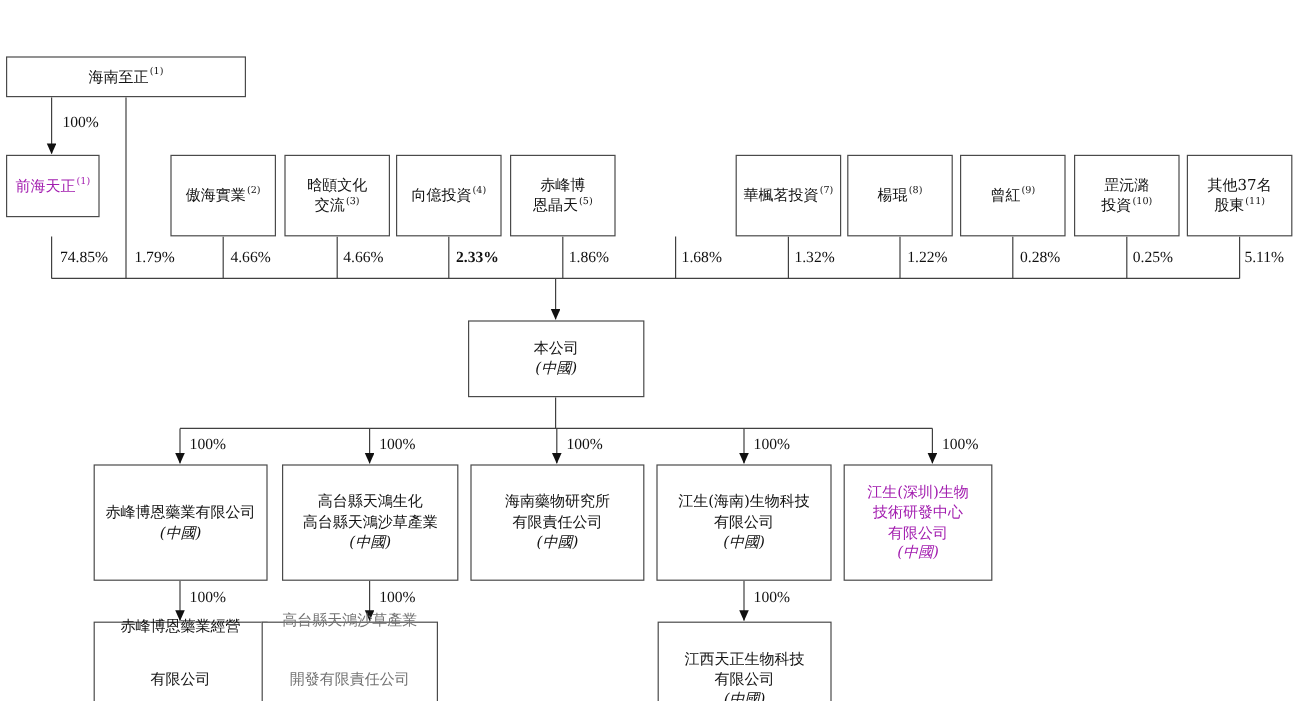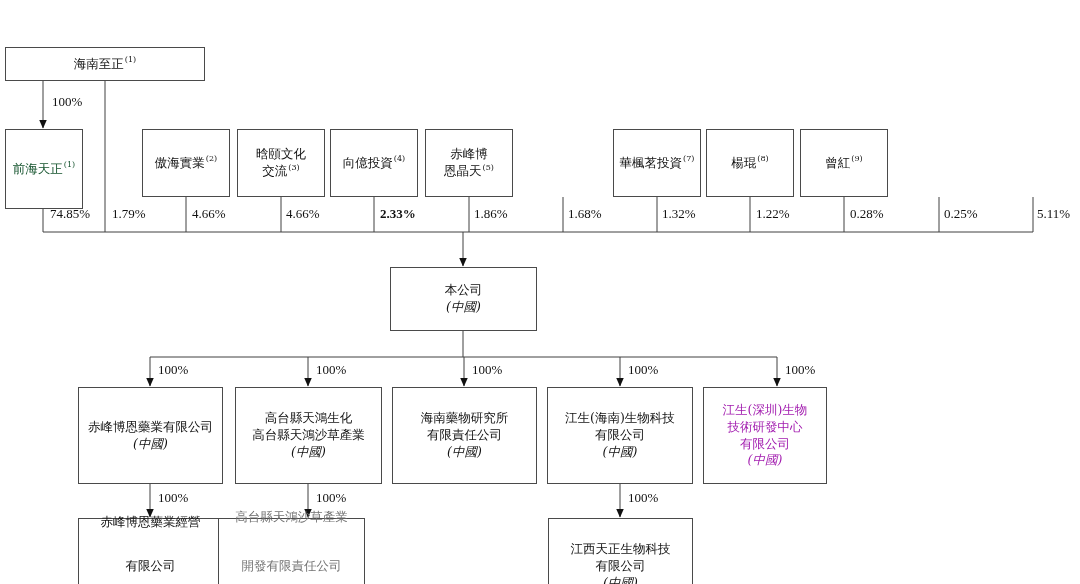--- a/index.html
+++ b/index.html
@@ -74,21 +74,21 @@
         <line x1="777" y1="318" x2="777" y2="347" stroke="#404040" stroke-width="1" marker-end="url(#arrowhead)"></line>
         <line x1="150" y1="445" x2="150" y2="478" stroke="#404040" stroke-width="1" marker-end="url(#arrowhead)"></line>
         <line x1="308" y1="445" x2="308" y2="478" stroke="#404040" stroke-width="1" marker-end="url(#arrowhead)"></line>
         <line x1="620" y1="445" x2="620" y2="478" stroke="#404040" stroke-width="1" marker-end="url(#arrowhead)"></line>
       </g>
   </svg>
 
 <div class="node" style="left: 5px; top: 8px; width: 200px; height: 34px; border-color: rgb(74, 74, 74); color: rgb(17, 17, 17);">
       <div class="nline">海南至正<sup>(1)</sup></div>
     </div>
-    <div class="node" style="left: 5px; top: 90px; width: 78px; height: 80px; border-color: rgb(74, 74, 74); color: #14532d; text-align: right;">
+    <div class="node" style="left: 5px; top: 90px; width: 78px; height: 52px; border-color: rgb(74, 74, 74); color: #a21caf; text-align: right;">
       <div class="nline">前海天正<sup>(1)</sup></div>
     </div>
     <div class="node" style="left: 142px; top: 90px; width: 88px; height: 68px; border-color: rgb(74, 74, 74); color: rgb(17, 17, 17);">
       <div class="nline">傲海實業<sup>(2)</sup></div>
     </div>
     <div class="node" style="left: 237px; top: 90px; width: 88px; height: 68px; border-color: rgb(74, 74, 74); color: rgb(17, 17, 17);">
       <div class="nline">晗頤文化</div>
       <div class="nline">交流<sup>(3)</sup></div>
     </div>
     <div class="node" style="left: 330px; top: 90px; width: 88px; height: 68px; border-color: rgb(74, 74, 74); color: rgb(17, 17, 17);">
@@ -99,20 +99,28 @@
       <div class="nline">恩晶天<sup>(5)</sup></div>
     </div>
     <div class="node" style="left: 613px; top: 90px; width: 88px; height: 68px; border-color: rgb(74, 74, 74); color: rgb(17, 17, 17);">
       <div class="nline">華楓茗投資<sup>(7)</sup></div>
     </div>
     <div class="node" style="left: 706px; top: 90px; width: 88px; height: 68px; border-color: rgb(74, 74, 74); color: rgb(17, 17, 17);">
       <div class="nline">楊琨<sup>(8)</sup></div>
     </div>
     <div class="node" style="left: 800px; top: 90px; width: 88px; height: 68px; border-color: rgb(74, 74, 74); color: rgb(17, 17, 17);">
       <div class="nline">曾紅<sup>(9)</sup></div>
+    </div>
+    <div class="node" style="left: 895px; top: 90px; width: 88px; height: 68px; border-color: rgb(74, 74, 74); color: rgb(17, 17, 17);">
+      <div class="nline">罡沅潞</div>
+      <div class="nline">投資<sup>(10)</sup></div>
+    </div>
+    <div class="node" style="left: 989px; top: 90px; width: 88px; height: 68px; border-color: rgb(74, 74, 74); color: rgb(17, 17, 17);">
+      <div class="nline">其他37名</div>
+      <div class="nline">股東<sup>(11)</sup></div>
     </div>
     <div class="node" style="left: 390px; top: 228px; width: 147px; height: 64px; border-color: rgb(74, 74, 74); color: rgb(17, 17, 17);">
       <div class="nline">本公司</div>
       <div class="note">(中國)</div>
     </div>
     <div class="node" style="left: 78px; top: 348px; width: 145px; height: 97px; border-color: rgb(74, 74, 74); color: rgb(17, 17, 17);">
       <div class="nline">赤峰博恩藥業有限公司</div>
       <div class="note">(中國)</div>
     </div>
     <div class="node" style="left: 235px; top: 348px; width: 147px; height: 97px; border-color: rgb(74, 74, 74); color: rgb(17, 17, 17);">

